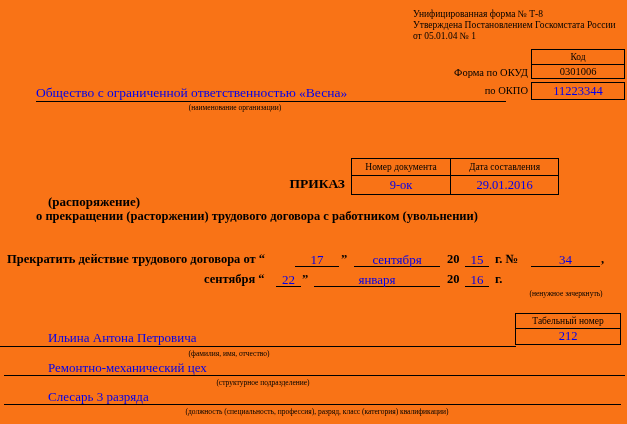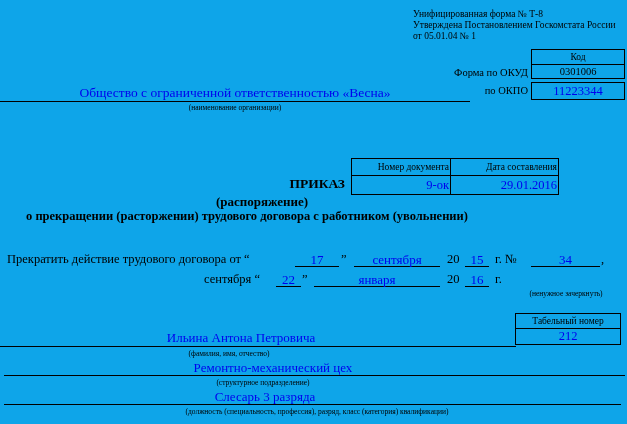--- a/index.html
+++ b/index.html
@@ -1,31 +1,31 @@
 <!DOCTYPE html>
 <html><head>
 <meta charset="utf-8">
 <style>
   html,body{margin:0;padding:0;background:#fff;}
-  .page{position:relative;width:627px;height:424px;background:#0ea5e9;overflow:hidden;
+  .page{position:relative;width:627px;height:424px;background:#f97316;overflow:hidden;
         font-family:"Liberation Serif","DejaVu Serif",serif;color:#000;}
   .abs{position:absolute;}
   .b{font-weight:bold;}
   .blue{color:#0000ee;}
-  .ctr{text-align:center;}
+  .ctr{margin-left:36px;}
   .rt{text-align:right;font-family:Liberation Serif, serif;}
   .note{font-size:9.5px;line-height:11px;}
   .cap{font-size:7.5px;text-align:center;line-height:9px;}
   .cell{border:1px solid #000;text-align:center;display:flex;align-items:center;justify-content:center;
         font-size:9.5px;box-sizing:border-box;font-family:Liberation Serif, serif;}
   .dt{border-collapse:collapse;}
-  .dt td{border:1px solid #000;text-align:right;}
+  .dt td{border:1px solid #000;text-align:center;}
   .th{font-size:9.5px;height:14px;}
   .tv{font-size:12.5px;height:16px;}
-  .tok{position:absolute;font-weight:normal;font-size:12.5px;line-height:15px;white-space:nowrap;}
+  .tok{position:absolute;font-weight:bold;font-size:12.5px;line-height:15px;white-space:nowrap;}
   .blank{position:absolute;border-bottom:1px solid #000;text-align:center;color:#0000ee;
          font-size:13px;height:14px;line-height:15px;box-sizing:content-box;}
   .hr{border-top:1px solid #000;height:0;}
   .val{font-size:13px;line-height:15px;white-space:nowrap;padding-left:12px;}
 </style>
 </head>
 <body>
 
 <div class="page">
 

